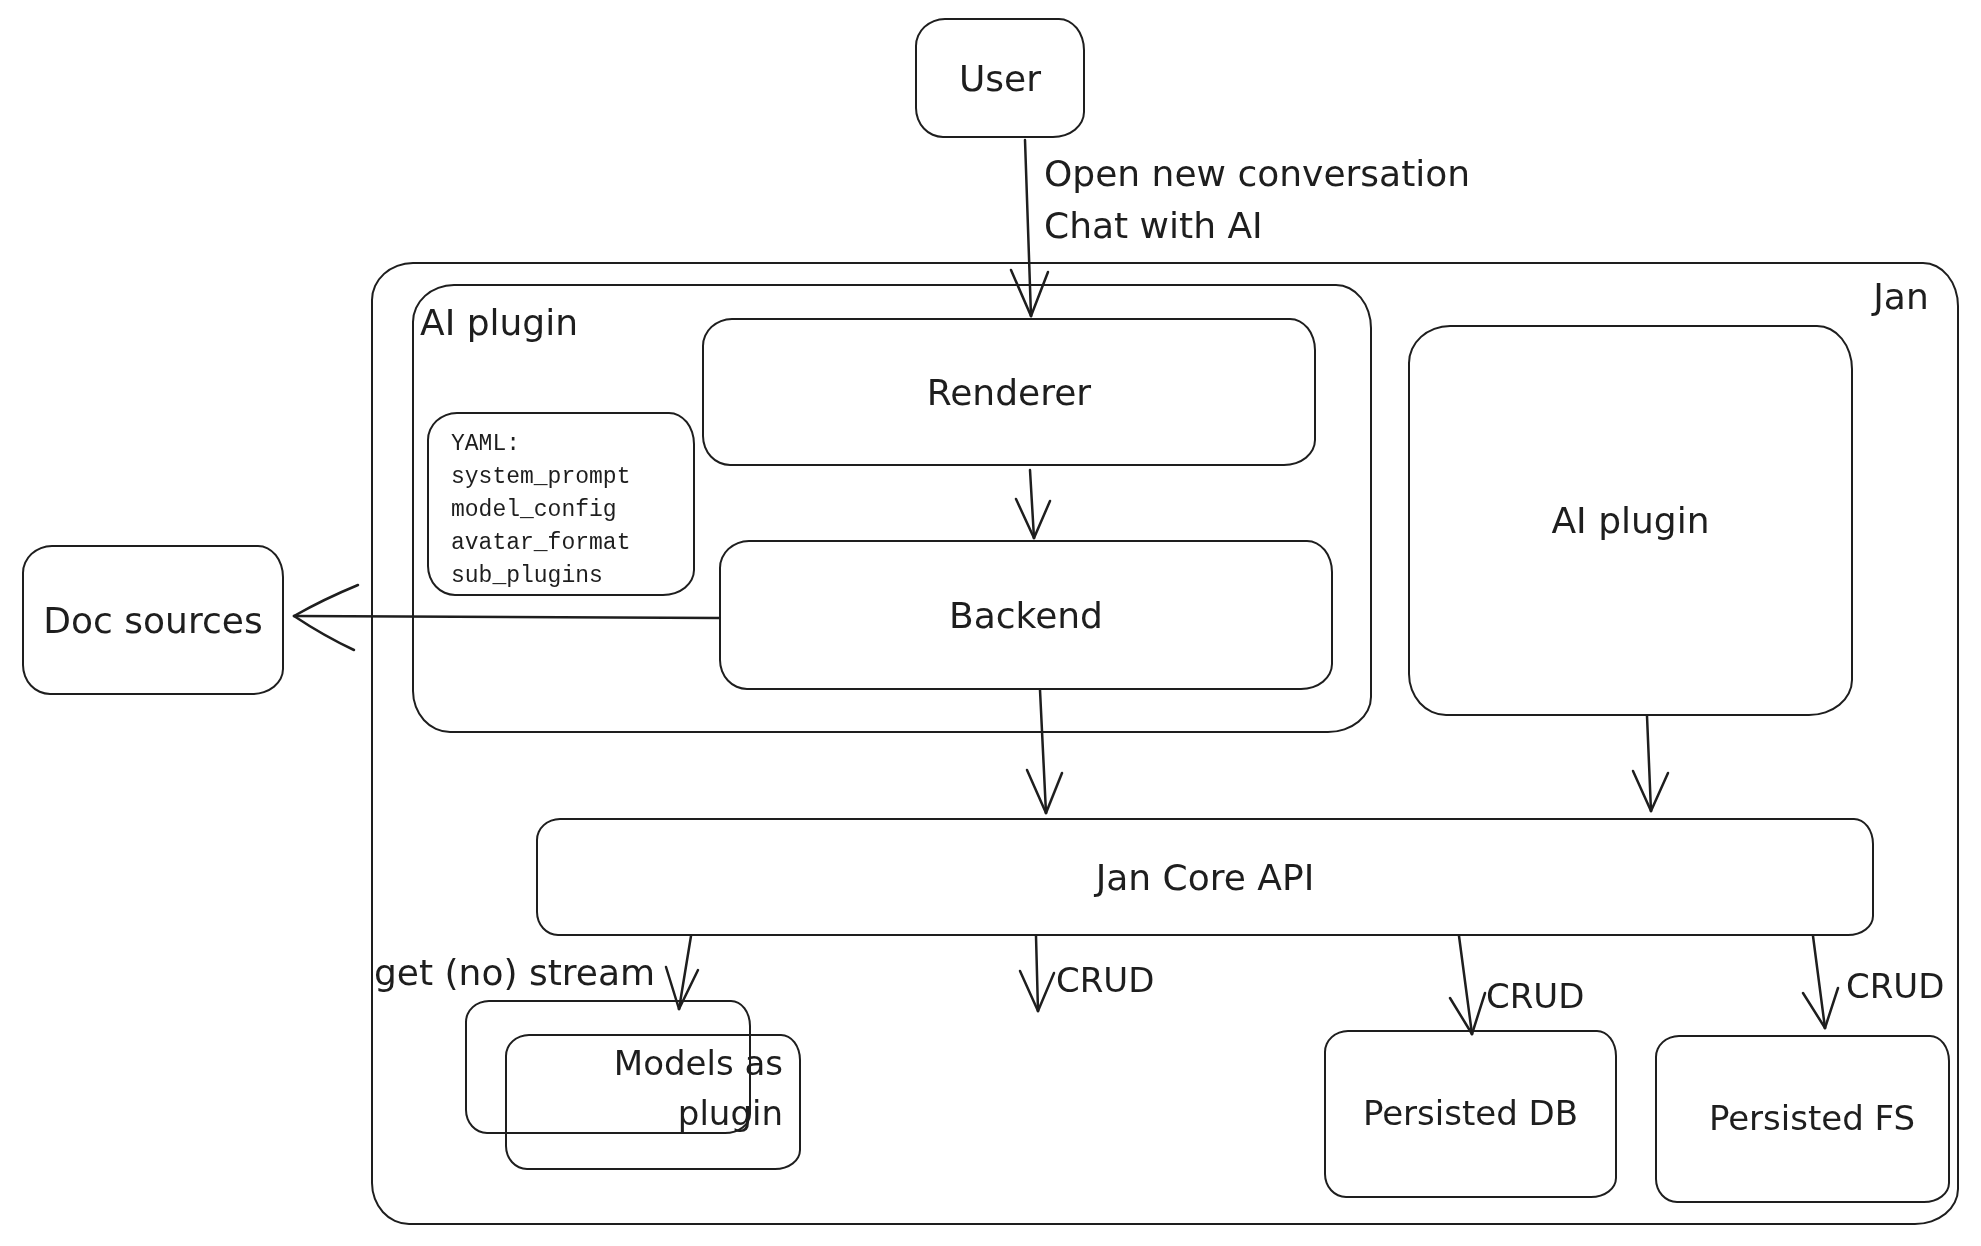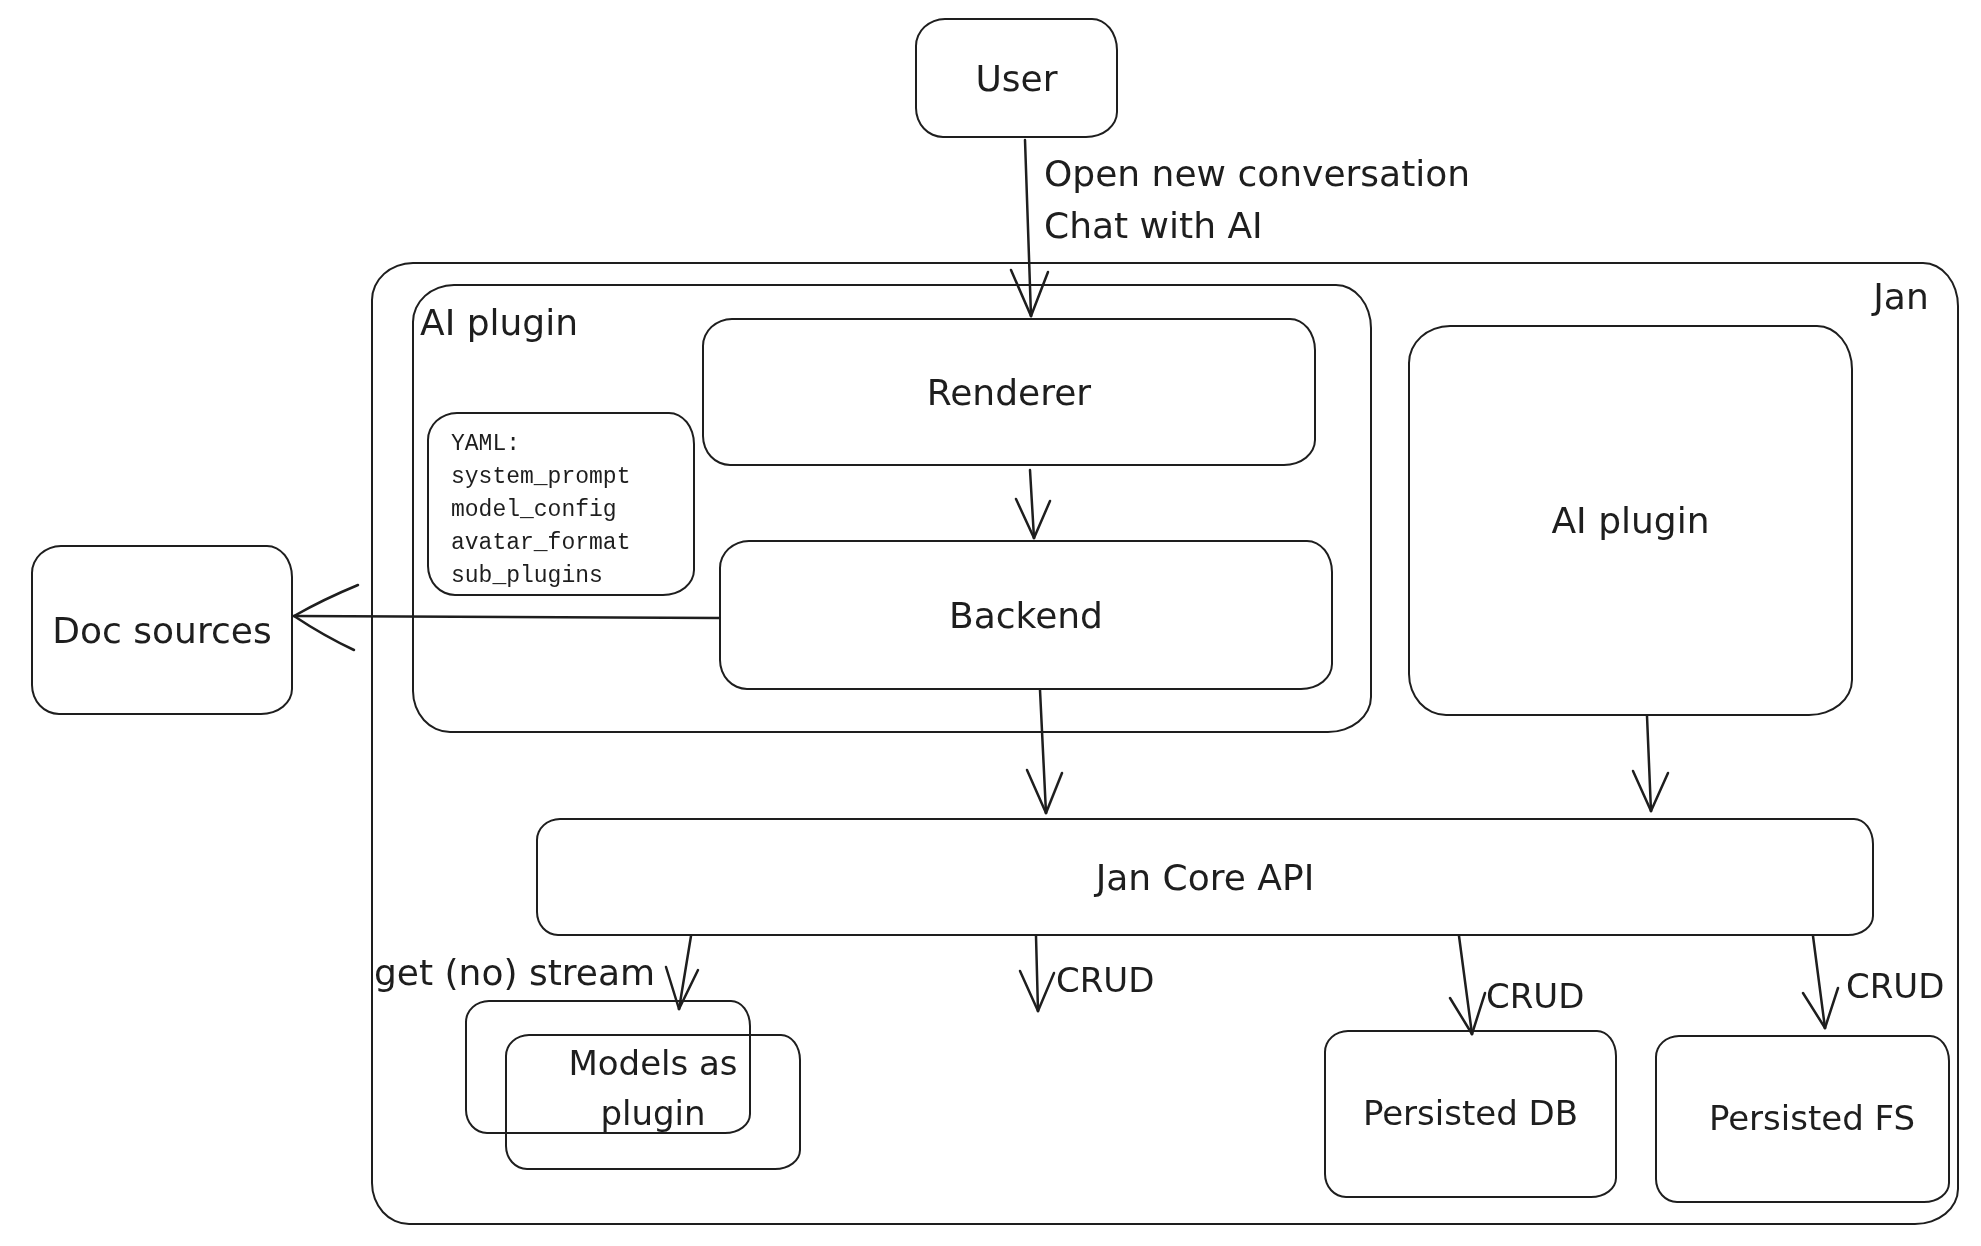--- a/index.html
+++ b/index.html
@@ -32,37 +32,37 @@
   
   .r-big   { border-radius: 42px 36px 44px 38px / 38px 44px 36px 42px; }
   .r-med   { border-radius: 30px 26px 32px 28px / 28px 32px 26px 30px; }
   .r-small { border-radius: 24px 20px 26px 22px / 22px 26px 20px 24px; }
 
   .label      { font-size: 36px; line-height: 1.25; }
   .label-sm   { font-size: 34px; line-height: 1.35; }
   .floating-label { position: absolute; white-space: nowrap; }
 
   
-  .user-box        { left: 915px;  top: 18px;   width: 203px;  height: 120px; }
+  .user-box        { left: 915px;  top: 18px;   width: 170px;  height: 120px; }
   .jan-box         { left: 371px;  top: 262px;  width: 1588px; height: 963px; }
   .jan-label       { left: 1856px; top: 274px;  width: 90px;  text-align: center; }
   .ai-group-box    { left: 412px;  top: 284px;  width: 960px;  height: 449px; }
   .ai-group-label  { left: 420px;  top: 300px; }
   .yaml-box        { left: 427px;  top: 412px;  width: 268px;  height: 184px;
                      font-size: 23px; line-height: 33px; text-align: left;
                      padding: 14px 10px 10px 22px; box-sizing: border-box; }
   .yaml-box .yaml-line { display: block; }
   .renderer-box    { left: 702px;  top: 318px;  width: 614px;  height: 148px; justify-content: center; }
   .backend-box     { left: 719px;  top: 540px;  width: 614px;  height: 150px; }
   .ai-plugin-box   { left: 1408px; top: 325px;  width: 445px;  height: 391px; }
-  .doc-sources-box { left: 31px;   top: 545px;  width: 262px;  height: 170px; }
+  .doc-sources-box { left: 22px;   top: 545px;  width: 262px;  height: 150px; }
   .core-api-box    { left: 536px;  top: 818px;  width: 1338px; height: 118px; }
   .models-back-box { left: 465px;  top: 1000px; width: 286px;  height: 134px; }
   .models-front-box{ left: 505px;  top: 1034px; width: 296px;  height: 136px; }
-  .models-label    { left: 523px;  top: 1038px; width: 260px;  text-align: center;
+  .models-label    { left: 523px;  top: 1038px; width: 260px;  text-align: right;
                      font-size: 34px; line-height: 50px; }
   .vectordb-box    { left: 902px;  top: 1008px; width: 298px;  height: 140px;
                      padding: 0 26px; }
   .persisted-db-box{ left: 1324px; top: 1030px; width: 293px;  height: 168px; }
   .persisted-fs-box{ left: 1655px; top: 1035px; width: 295px;  height: 168px; padding-left: 19px; }
 
   
   .edge-label-user   { left: 1044px; top: 148px; font-size: 36px; line-height: 52px; text-align: left; }
   .edge-label-stream { left: 374px;  top: 952px; font-size: 36px; }
   .edge-label-crud-1 { left: 1056px; top: 960px; font-size: 34px; }

